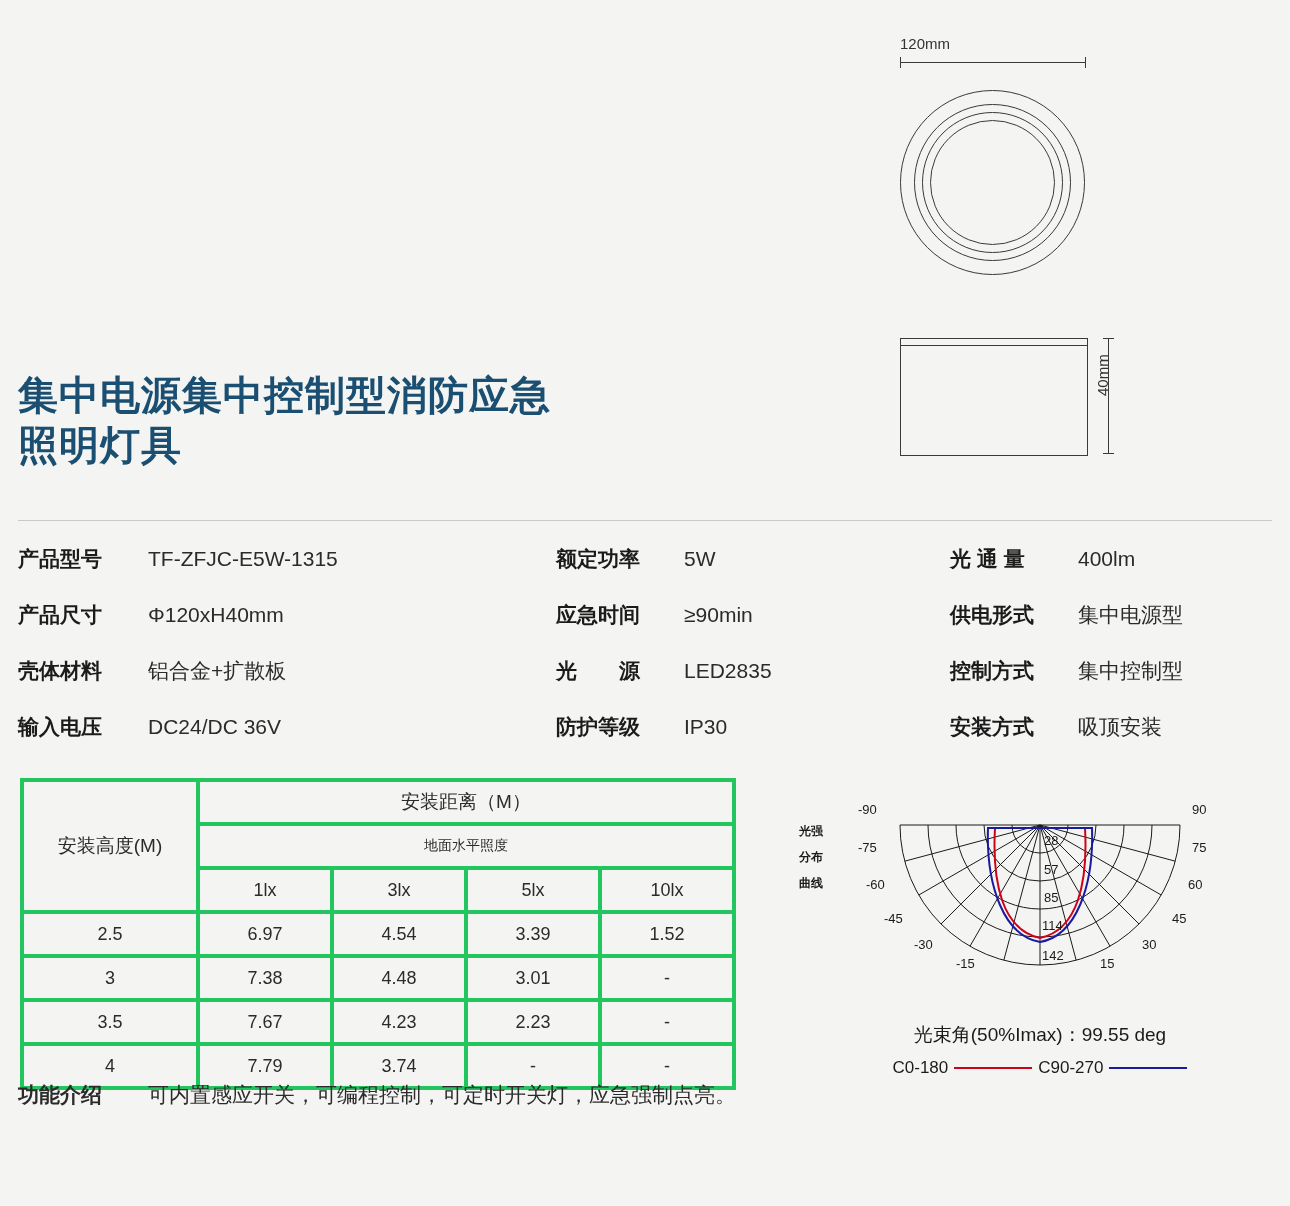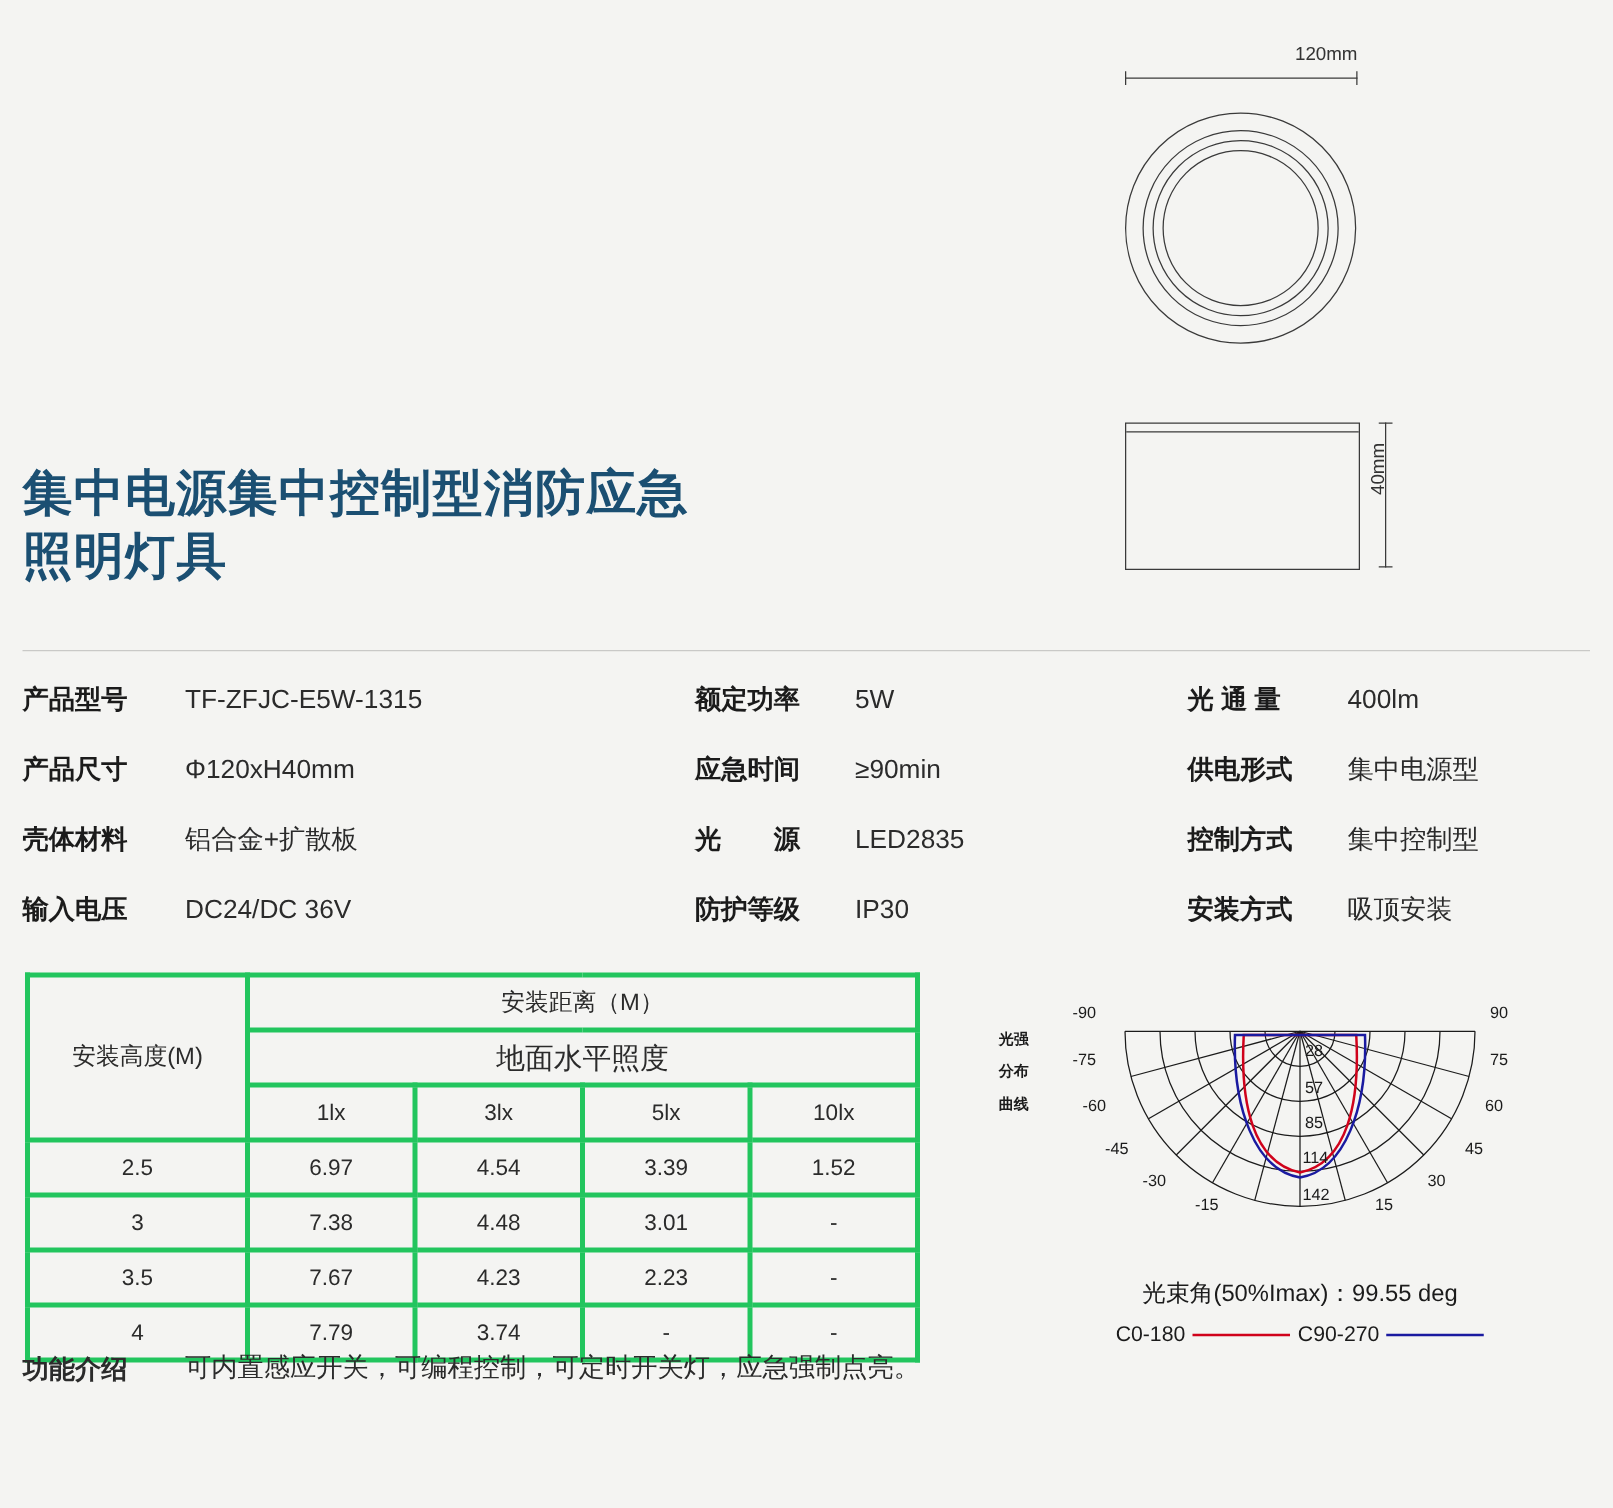--- a/index.html
+++ b/index.html
@@ -54,21 +54,21 @@
     height: 11px;
     background: #3a3a3a;
   }
   .dim-top-line:before { left: 0; }
   .dim-top-line:after { right: 0; }
   .dim-top-label {
     position: absolute;
     left: 20px;
     top: 15px;
     width: 186px;
-    text-align: right;
+    text-align: left;
     font-size: 15px;
     color: #333;
   }
   .circle {
     position: absolute;
     border: 1.2px solid #3a3a3a;
     border-radius: 50%;
   }
   .c1 { left: 20px;  top: 70px;  width: 183px; height: 183px; }
   .c2 { left: 34px;  top: 84px;  width: 155px; height: 155px; }
@@ -186,21 +186,21 @@
     font-weight: normal;
     padding: 0;
     height: 40px;
   }
   td.hhead {
     width: 172px;
     font-size: 19px;
     line-height: 28px;
   }
   td.dist-head { font-size: 19px; }
-  td.sub-head { font-size: 23px; }
+  td.sub-head { font-size: 14px; }
 
   
   .func {
     position: absolute;
     left: 18px;
     top: 1075px;
     width: 740px;
     font-size: 21px;
     color: #2b2b2b;
     display: flex;

